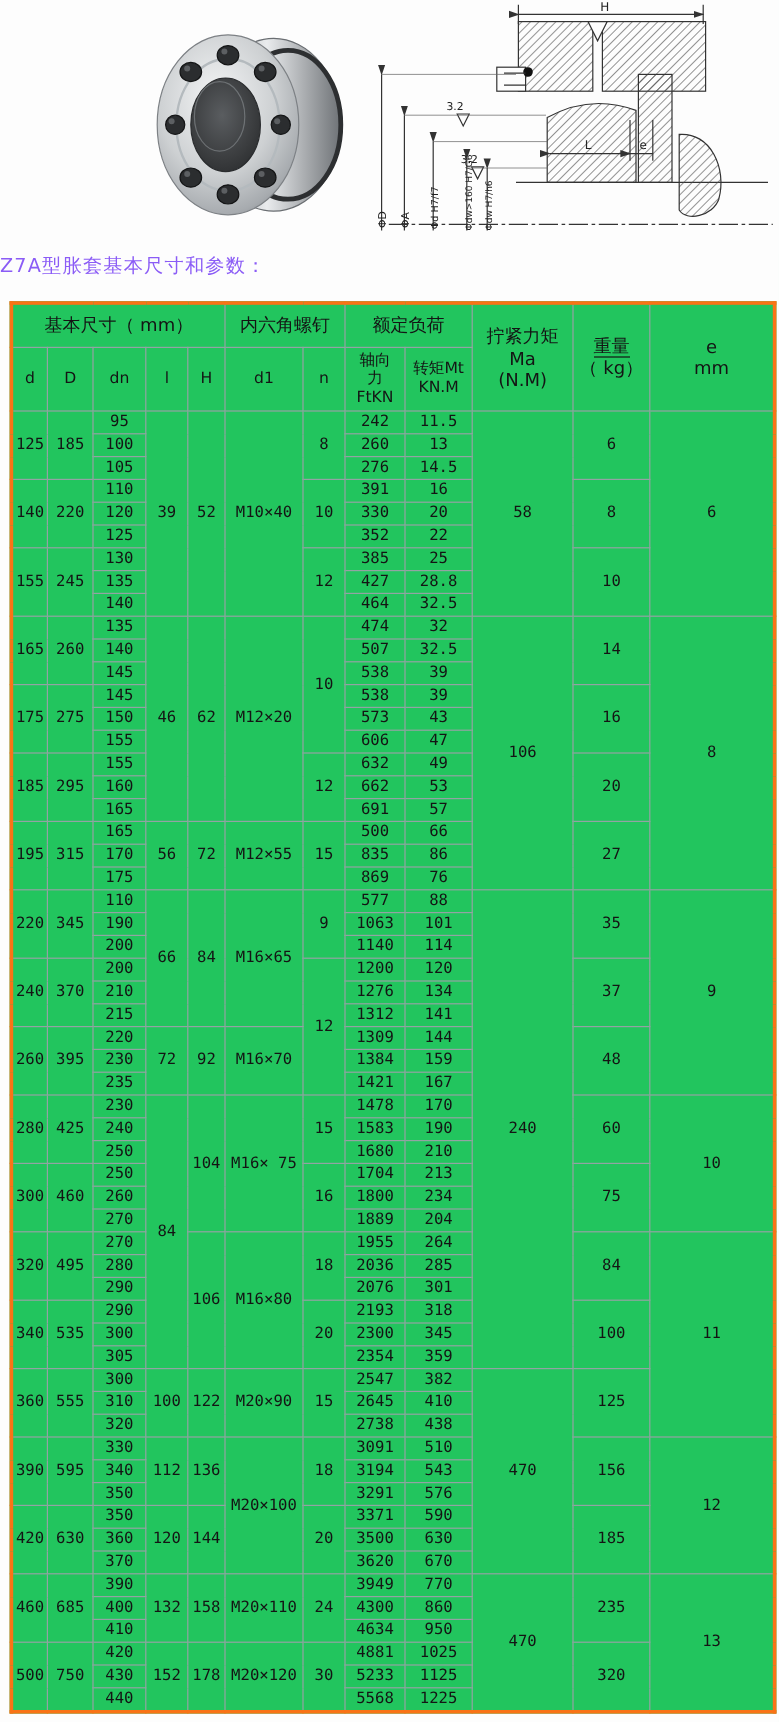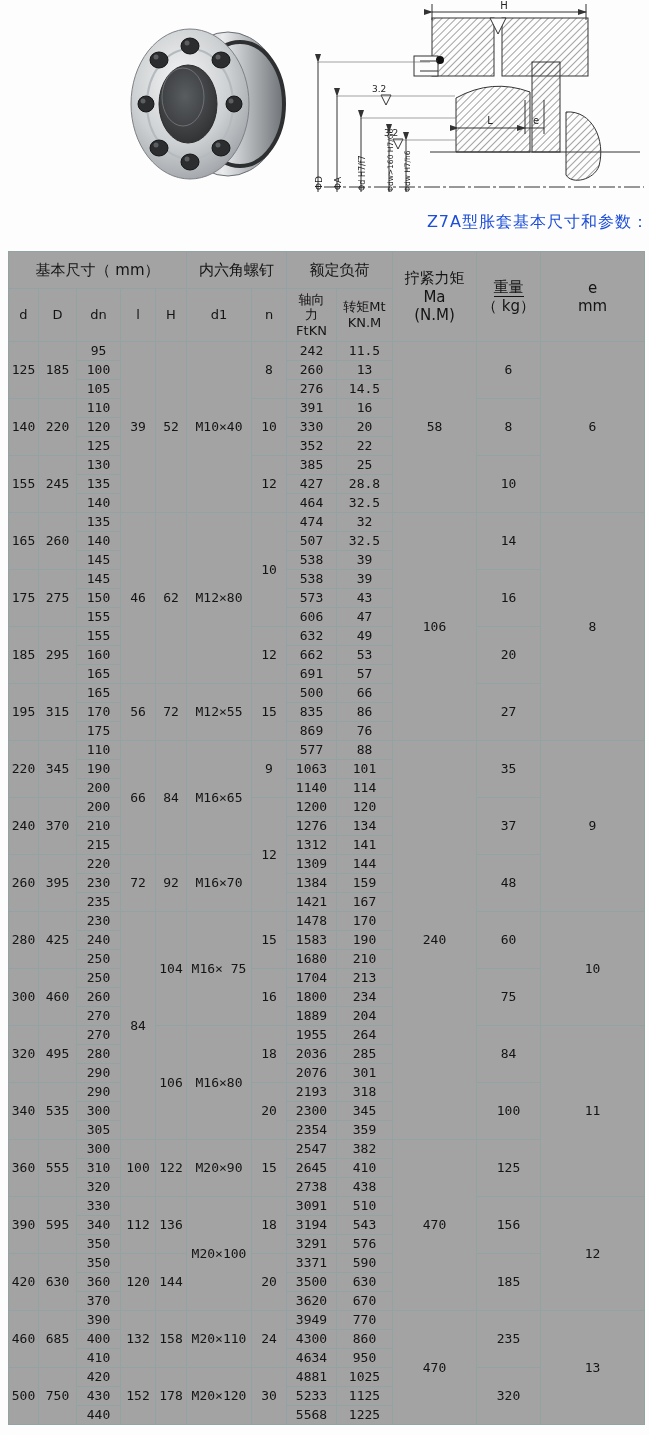--- a/index.html
+++ b/index.html
@@ -2,24 +2,24 @@
 <html><head>
 <meta charset="utf-8">
 <style>
   *{margin:0;padding:0;box-sizing:border-box}
   html,body{background:#ffffff}
   body{width:649px;height:1435px;font-family:"DejaVu Sans Mono","DejaVu Sans",monospace;color:#141414}
   .page{position:relative;width:649px;height:1435px;background:#fdfdfd;overflow:hidden}
   .hero{position:absolute;left:0;top:0;width:649px;height:212px;background:#fdfdfd}
   .photo{position:absolute;left:124px;top:18px}
   .draw{position:absolute;left:306px;top:0}
-  .title{position:absolute;left:0;top:212px;width:649px;text-align:right;
-         font-family:"DejaVu Sans",sans-serif;font-size:16px;letter-spacing:1px;color:#1d4ed8}
+  .title{position:absolute;left:0;top:212px;width:649px;text-align:left;
+         font-family:"DejaVu Sans",sans-serif;font-size:16px;letter-spacing:1px;color:#8b5cf6}
   table.spec{position:absolute;left:8px;top:251px;border-collapse:collapse;table-layout:fixed;
-         background:#a3a3a3;border:1px solid #f97316}
+         background:#22c55e;border:3px solid #f97316}
   .spec th,.spec td{border:1px solid #93a3a3;text-align:center;vertical-align:middle;
          font-weight:normal;overflow:hidden;padding:0}
   .spec thead th{font-family:"DejaVu Sans",sans-serif;white-space:pre-line}
   .h1r th{height:37px;font-size:15px}
   .h2r th{height:53px;font-size:13px;line-height:1.2}
   .spec tbody td{font-size:13px;height:19px;line-height:18px;font-family:"DejaVu Sans Mono",monospace}
   .u{border-bottom:1px solid #141414}
   svg text{font-family:"DejaVu Sans",sans-serif;fill:#222}
 </style>
 </head>
@@ -243,21 +243,21 @@
           <td>140</td>
           <td>464</td>
           <td>32.5</td>
         </tr>
         <tr>
           <td rowspan="3">165</td>
           <td rowspan="3">260</td>
           <td>135</td>
           <td rowspan="9">46</td>
           <td rowspan="9">62</td>
-          <td rowspan="9">M12×80</td>
+          <td rowspan="9">M12×20</td>
           <td rowspan="6">10</td>
           <td>474</td>
           <td>32</td>
           <td rowspan="12">106</td>
           <td rowspan="3">14</td>
           <td rowspan="12">8</td>
         </tr>
         <tr>
           <td>140</td>
           <td>507</td>

